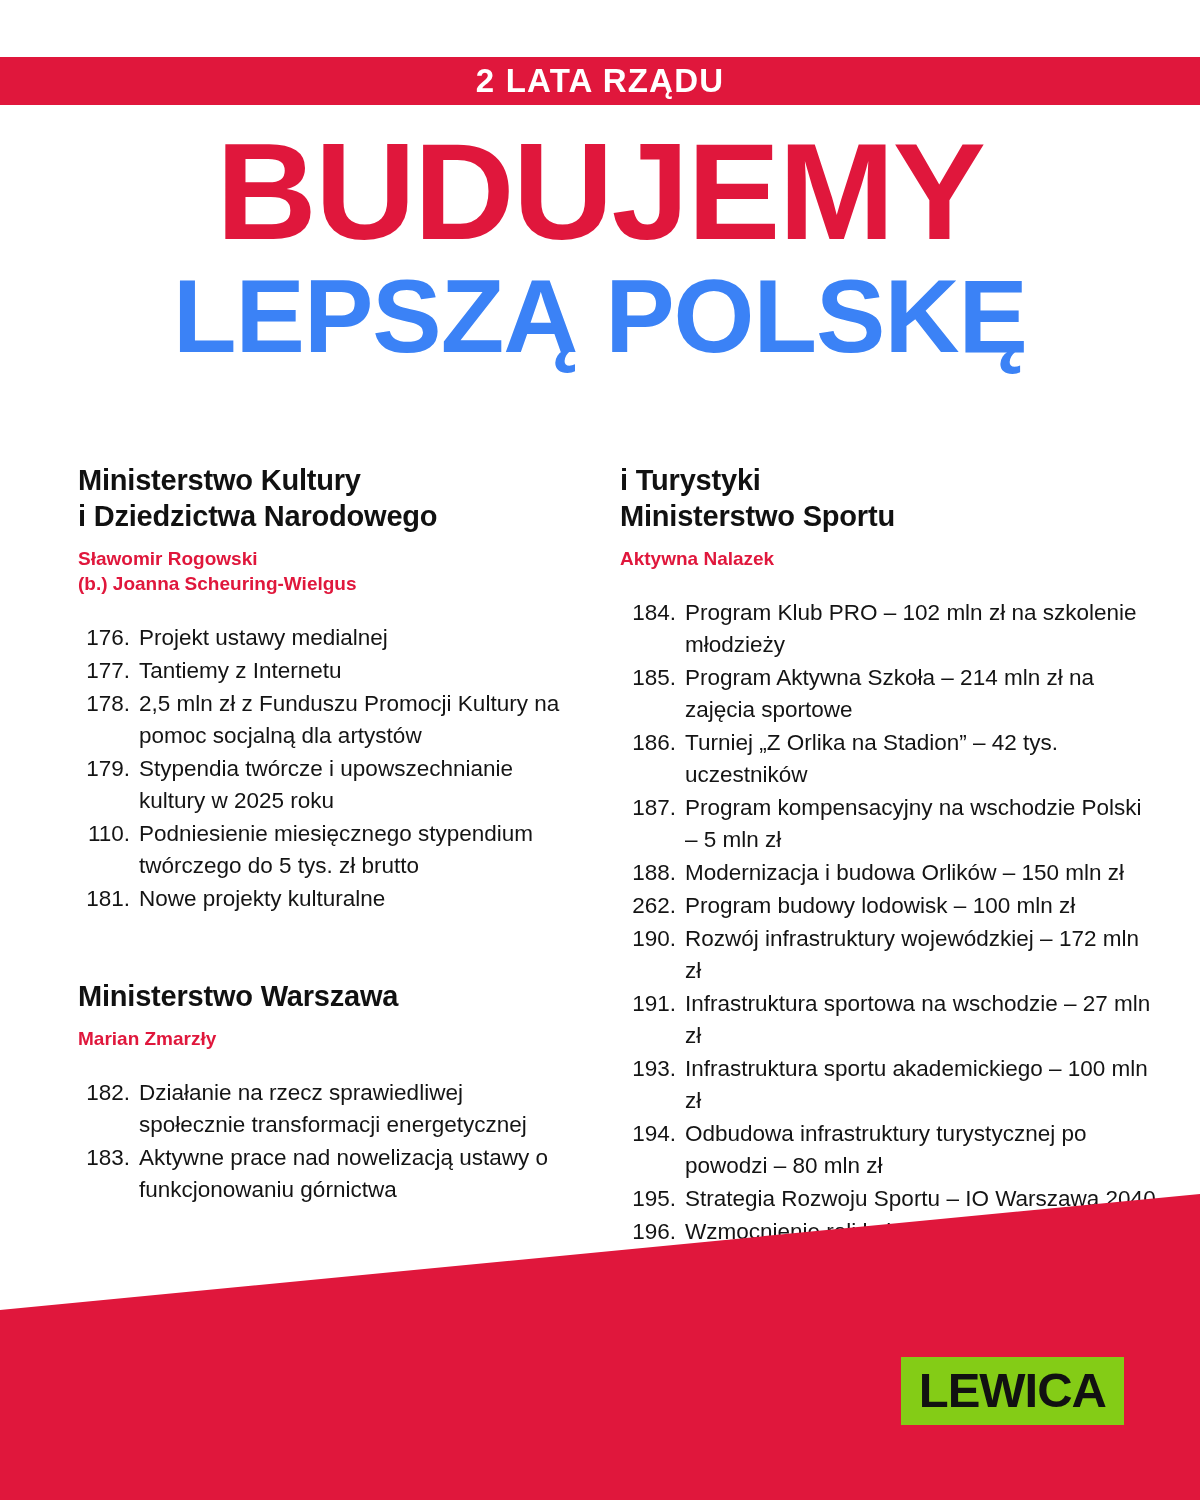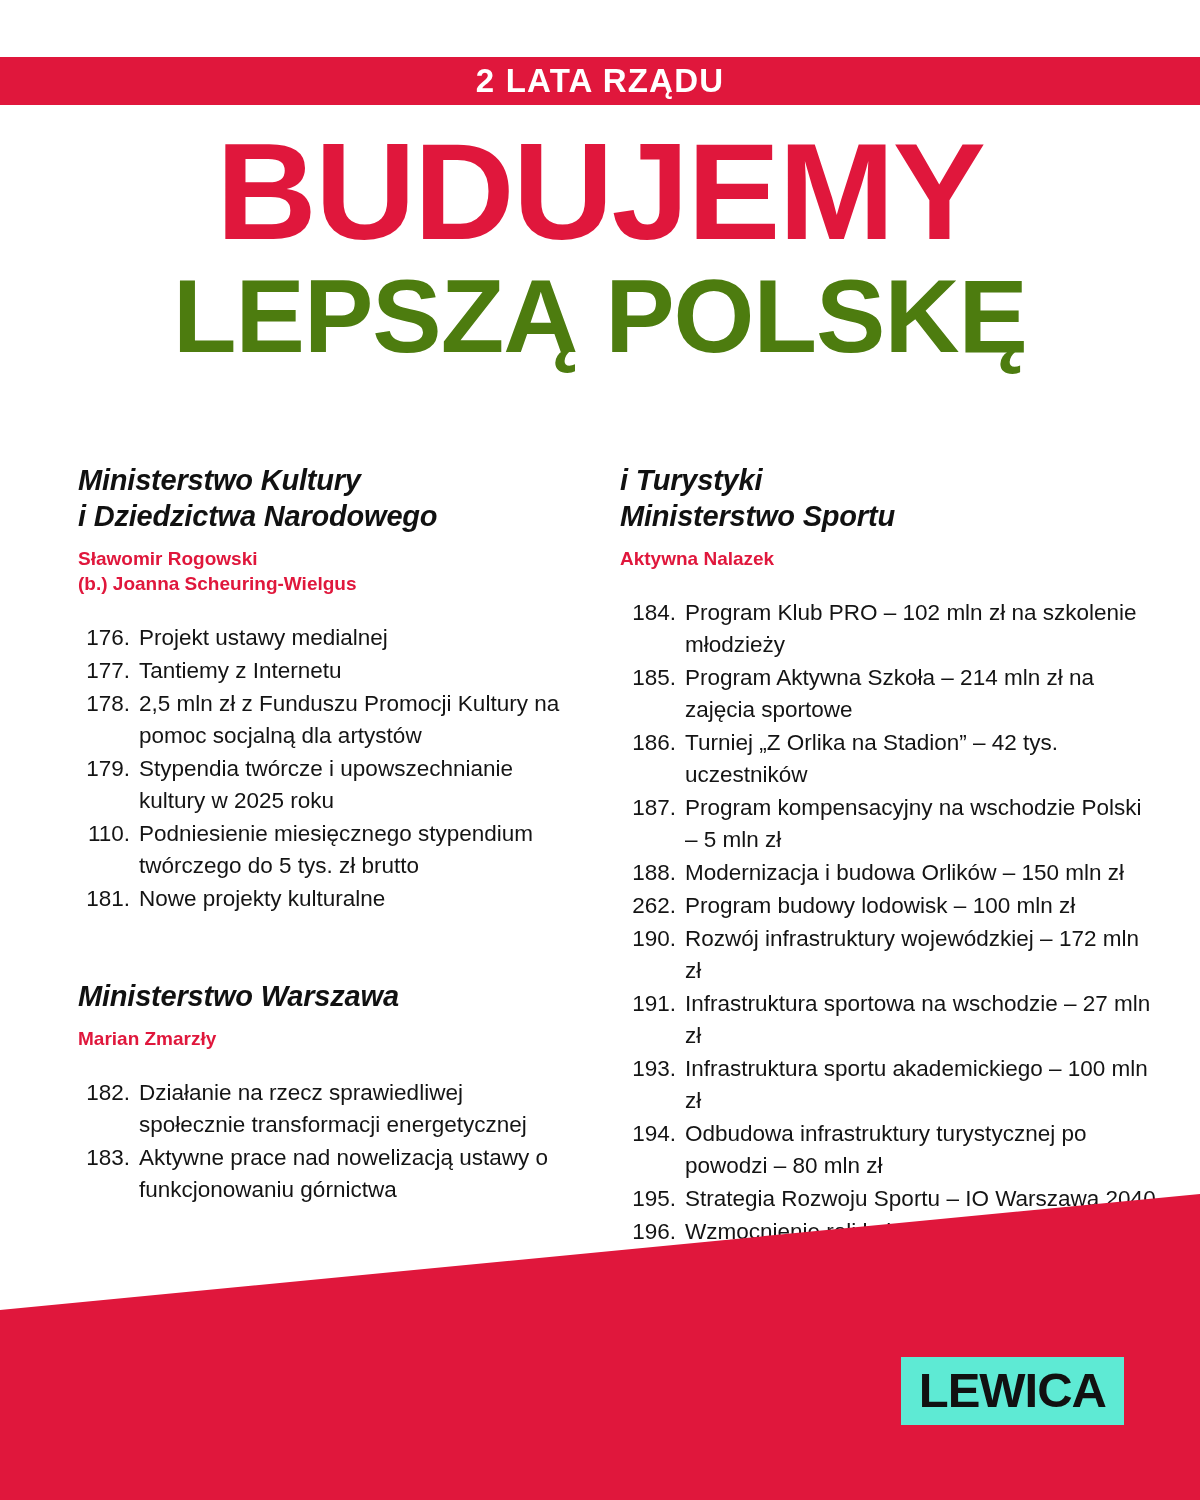--- a/index.html
+++ b/index.html
@@ -46,21 +46,21 @@
   .hero-line1 {
     color: #e0173c;
     font-size: 137px;
     line-height: 128px;
     font-weight: bold;
     letter-spacing: -2px;
     font-family: "Liberation Sans", sans-serif;
     transform: scaleX(1.02);
   }
   .hero-line2 {
-    color: #4d7c0f;
+    color: #3b82f6;
     font-size: 104px;
     line-height: 104px;
     font-weight: bold;
     letter-spacing: -1px;
     margin-top: 8px;
     font-family: "Liberation Sans", sans-serif;
   }
 
   
   .columns {
@@ -82,21 +82,20 @@
     padding-right: 40px;
     box-sizing: border-box;
   }
 
   .ministry-title {
     color: #111111;
     font-size: 29px;
     font-weight: bold;
     line-height: 36px;
     letter-spacing: -0.2px;
-    font-style: italic;
   }
   .ministry-person {
     color: #e0173c;
     font-size: 19px;
     font-weight: bold;
     line-height: 25px;
     margin-top: 12px;
   }
 
   ol.items {
@@ -139,21 +138,21 @@
     overflow: hidden;
     pointer-events: none;
   }
   .bottom-shape svg {
     display: block;
   }
   .logo-box {
     position: absolute;
     right: 76px;
     bottom: 75px;
-    background: #5eead4;
+    background: #84cc16;
     padding: 8px 18px 10px 18px;
   }
   .logo-text {
     color: #111111;
     font-size: 49px;
     font-weight: bold;
     letter-spacing: -1px;
     line-height: 50px;
     font-family: "Liberation Sans", sans-serif;
   }

